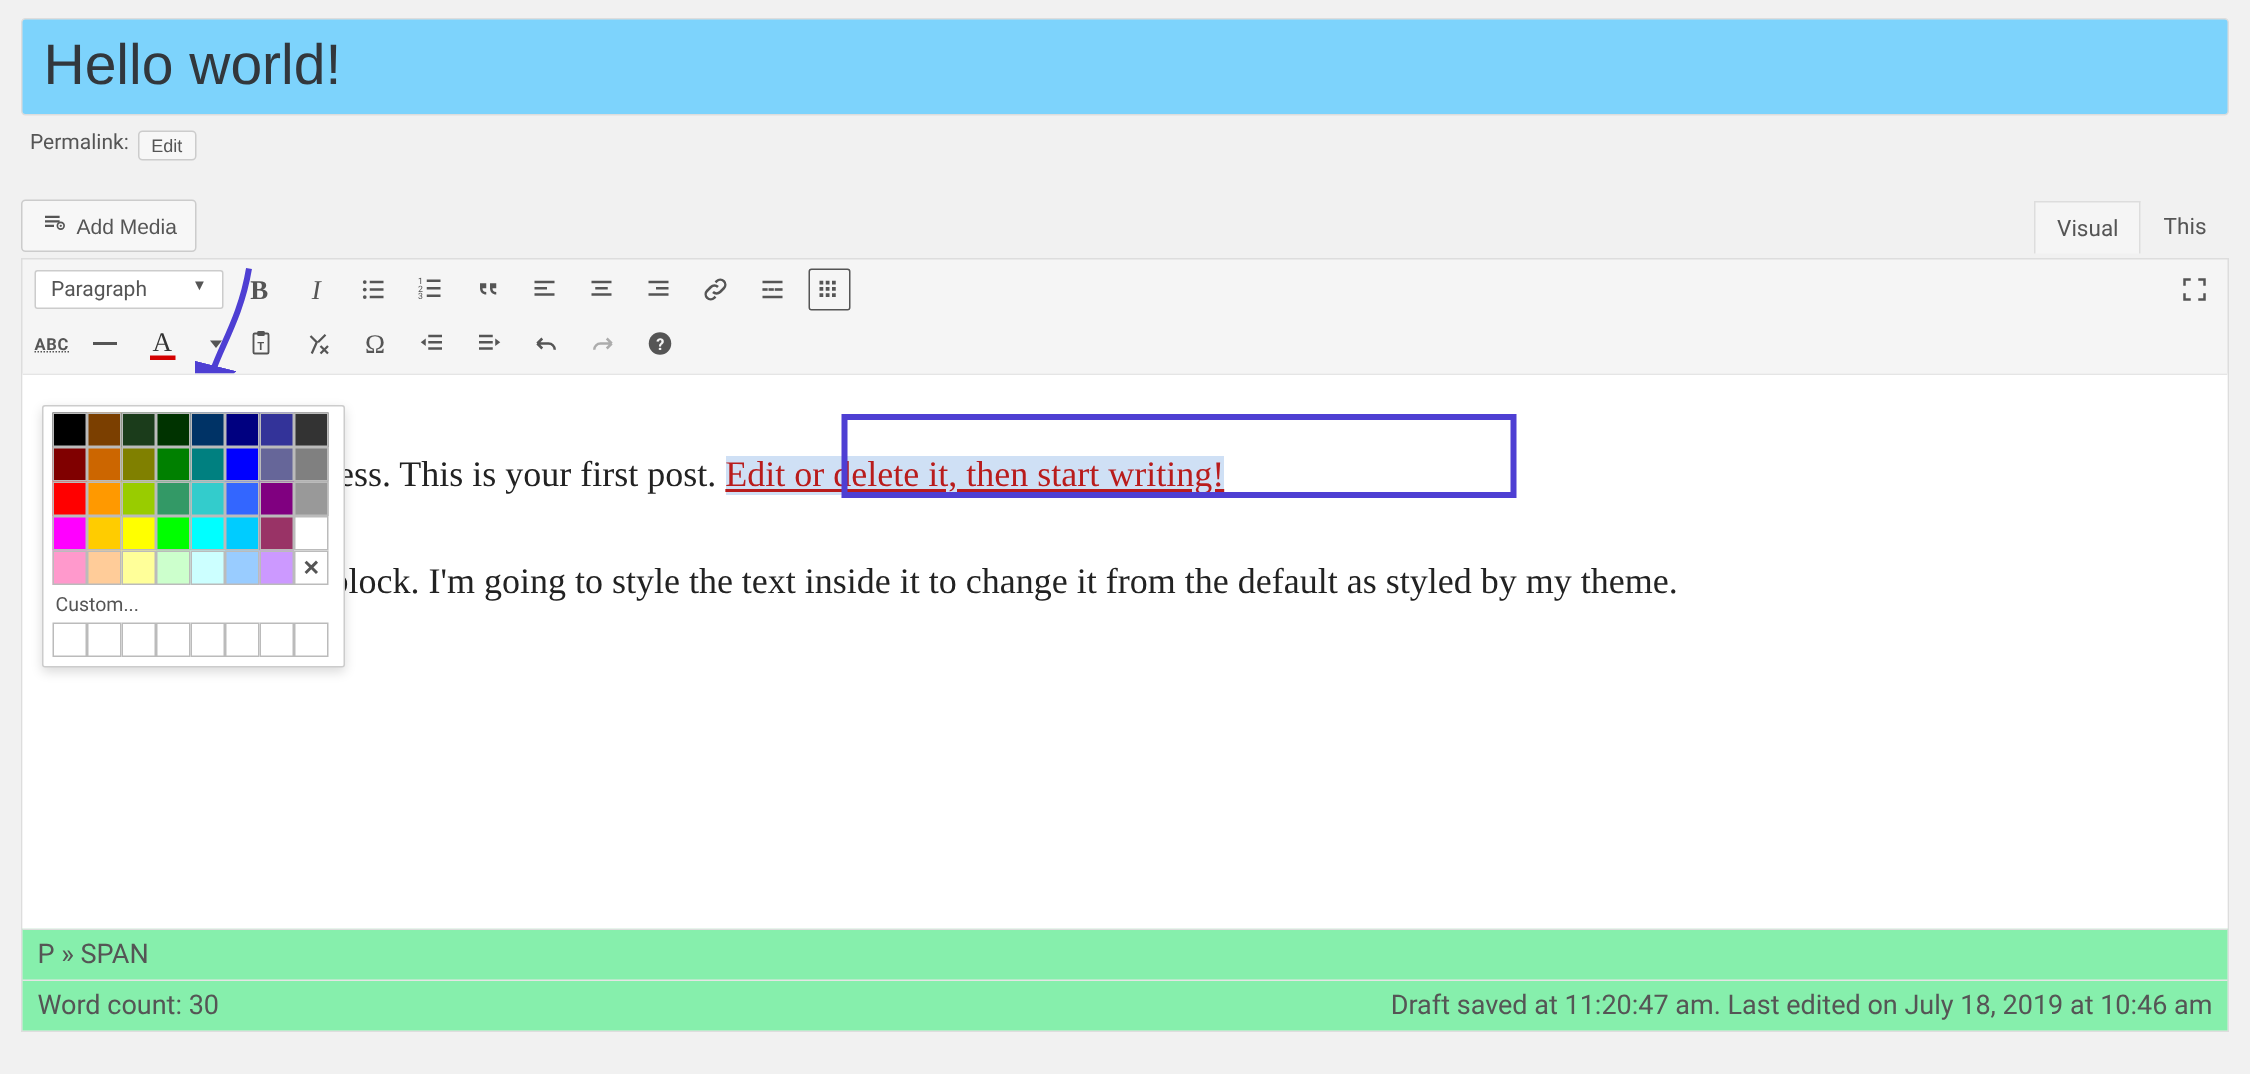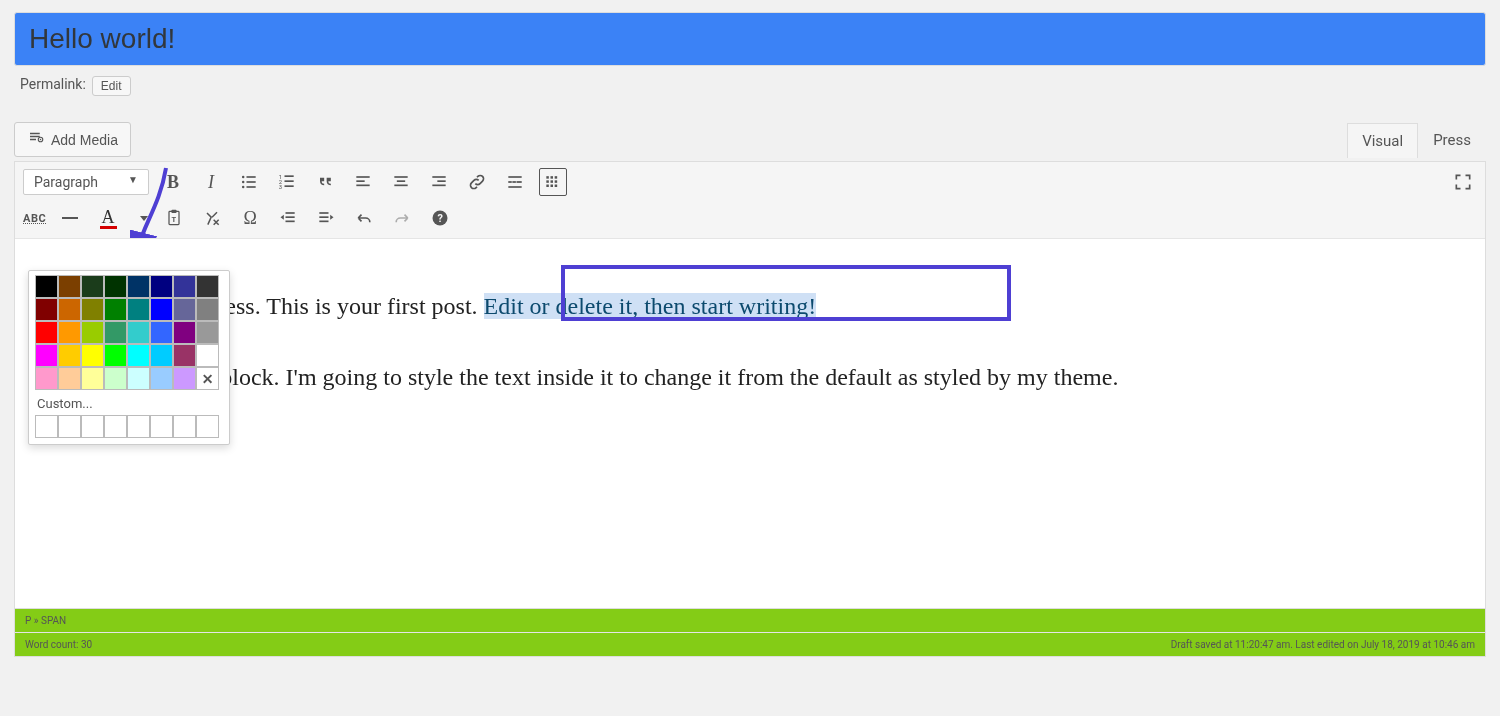--- a/index.html
+++ b/index.html
@@ -8,25 +8,25 @@
     background: #f1f1f1;
     width: 1500px;
     height: 716px;
     overflow: hidden;
     color: #32373c;
     font-size: 13px;
   }
   .page { padding: 12px 14px 0 14px; position: relative; }
   .title-input {
     width: 100%;
-    background: #3b82f6;
+    background: #7dd3fc;
     border: 1px solid #ddd;
     border-radius: 3px;
     padding: 10px 14px;
-    font-size: 28px;
+    font-size: 38px;
     font-weight: 400;
     color: #32373c;
     outline: none;
   }
   .permalink-row {
     display: flex;
     gap: 6px;
     padding: 10px 6px 4px 6px;
     font-size: 14px;
     color: #555;
@@ -159,21 +159,22 @@
     font-family: Georgia, "Times New Roman", serif;
     font-size: 24px;
     color: #222;
     line-height: 1.45;
     position: relative;
   }
   .content-area p { margin-bottom: 36px; }
   .content-area .covered { visibility: hidden; }
   .hl-sel {
     background: #cfe0f5;
-    color: #0c4a6e;
+    color: #b91c1c;
+    text-decoration: underline;
   }
   .hl-box {
     position: absolute;
     border: 4px solid #4e3fd3;
     left: 546px;
     top: 26px;
     width: 450px;
     height: 56px;
     pointer-events: none;
   }
@@ -209,22 +210,22 @@
   }
   .custom-label {
     font-size: 13px;
     color: #555;
     padding: 6px 2px 4px 2px;
   }
   .color-grid.secondary .sw { background: #fff; }
 
   .status-bar {
     border-top: 1px solid #ddd;
-    background: #84cc16;
-    font-size: 10px;
+    background: #86efac;
+    font-size: 18px;
   }
   .status-path {
     padding: 6px 10px;
     color: #555;
     border-bottom: 1px solid #e5e5e5;
   }
   .status-bottom {
     display: flex;
     justify-content: space-between;
     padding: 6px 10px;
@@ -249,21 +250,21 @@
         <svg viewBox="0 0 24 24" width="18" height="18">
             <path fill="#555" d="M4 5h13v2H4zM4 9h13v2H4zM4 13h8v2H4z"></path>
             <circle cx="18" cy="14" r="3" fill="none" stroke="#555" stroke-width="1.5"></circle>
             <circle cx="18" cy="14" r="1" fill="#555"></circle>
           </svg>
       </span>
       <span>Add Media</span>
     </button>
     <div class="tabs">
       <div class="tab active">Visual</div>
-      <div class="tab">Press</div>
+      <div class="tab">This</div>
     </div>
   </div>
 
   <div class="editor">
 
     <div class="toolbar-row">
       <div class="format-select">
         <span>Paragraph</span>
         <span class="caret">▼</span>
       </div>

